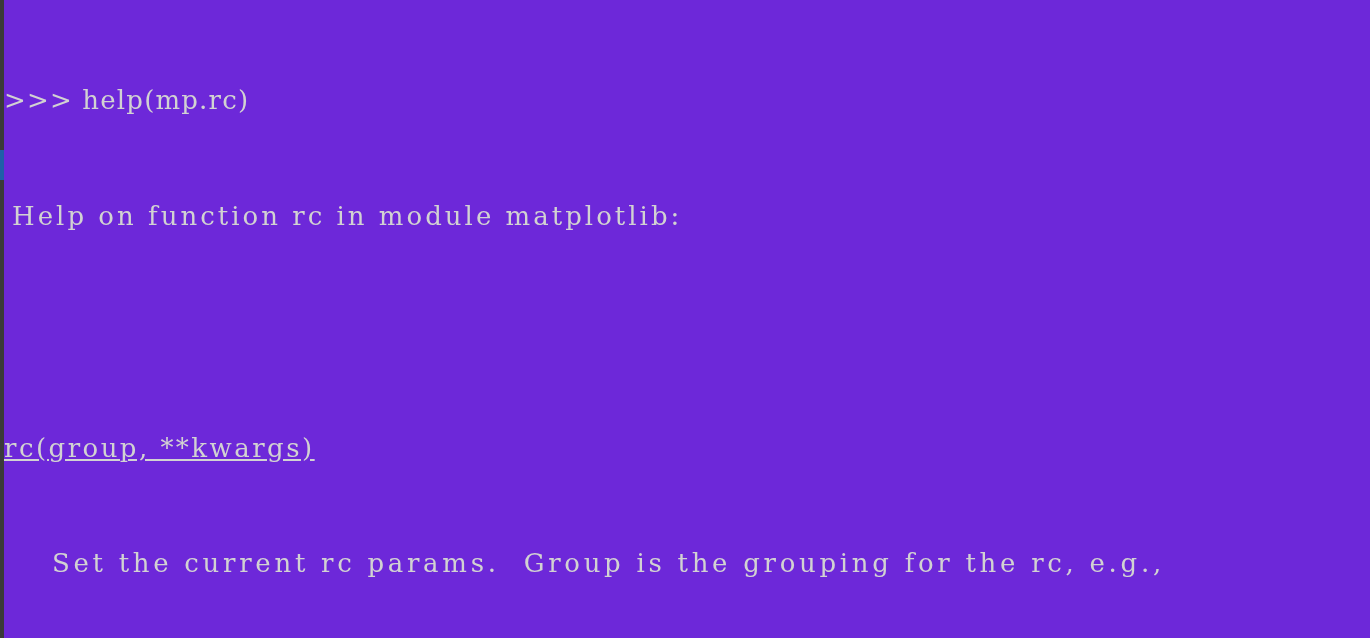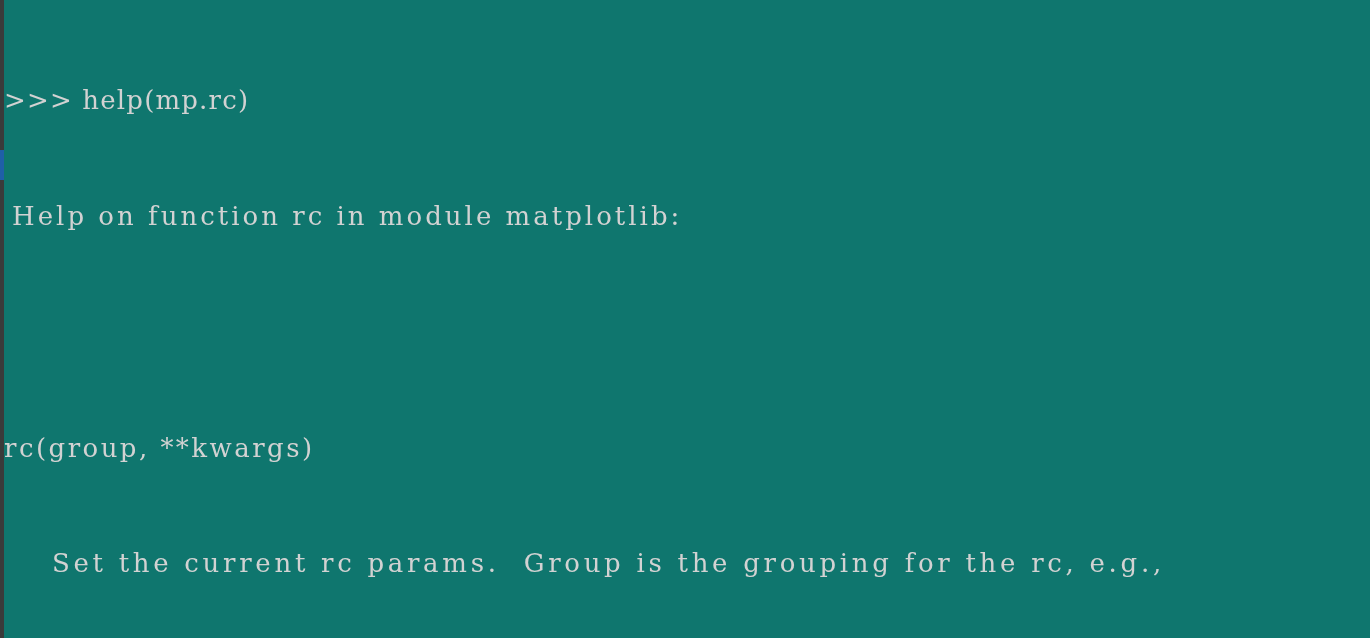--- a/index.html
+++ b/index.html
@@ -68,35 +68,35 @@
     height: 38.6px;
     padding-left: 4px;
     white-space: pre;
     font-family: "DejaVu Serif", "Liberation Serif", serif;
   }
   .line.blank { color: transparent; }
 </style>
 </head>
 <body>
 
-<div id="terminal" style="background: #0f766e;">
+<div id="terminal" style="background: #6d28d9;">
 
   <div id="top-clip" style="color: rgb(210, 210, 210);">
     
   </div>
 
   <div id="scrollbar" style="background: rgb(58, 58, 58);">
     <div id="scrollbar-thumb" style="background: rgb(31, 95, 168);"></div>
   </div>
 
   <div id="console" style="color: rgb(210, 210, 210);">
     <div class="line" style="letter-spacing: 1.179px;">&gt;&gt;&gt; help(mp.rc)</div>
     <div class="line" style="letter-spacing: 3.009px; padding-left: 12px;">Help on function rc in module matplotlib:</div>
     <div class="line blank"></div>
-    <div class="line" style="letter-spacing: 2.463px;">rc(group, **kwargs)</div>
+    <div class="line" style="letter-spacing: 2.463px; text-decoration: underline;">rc(group, **kwargs)</div>
     <div class="line" style="letter-spacing: 3.71px;">    Set the current rc params.  Group is the grouping for the rc, e.g.,</div>
     
     
     
     
     
     
     
     
     

